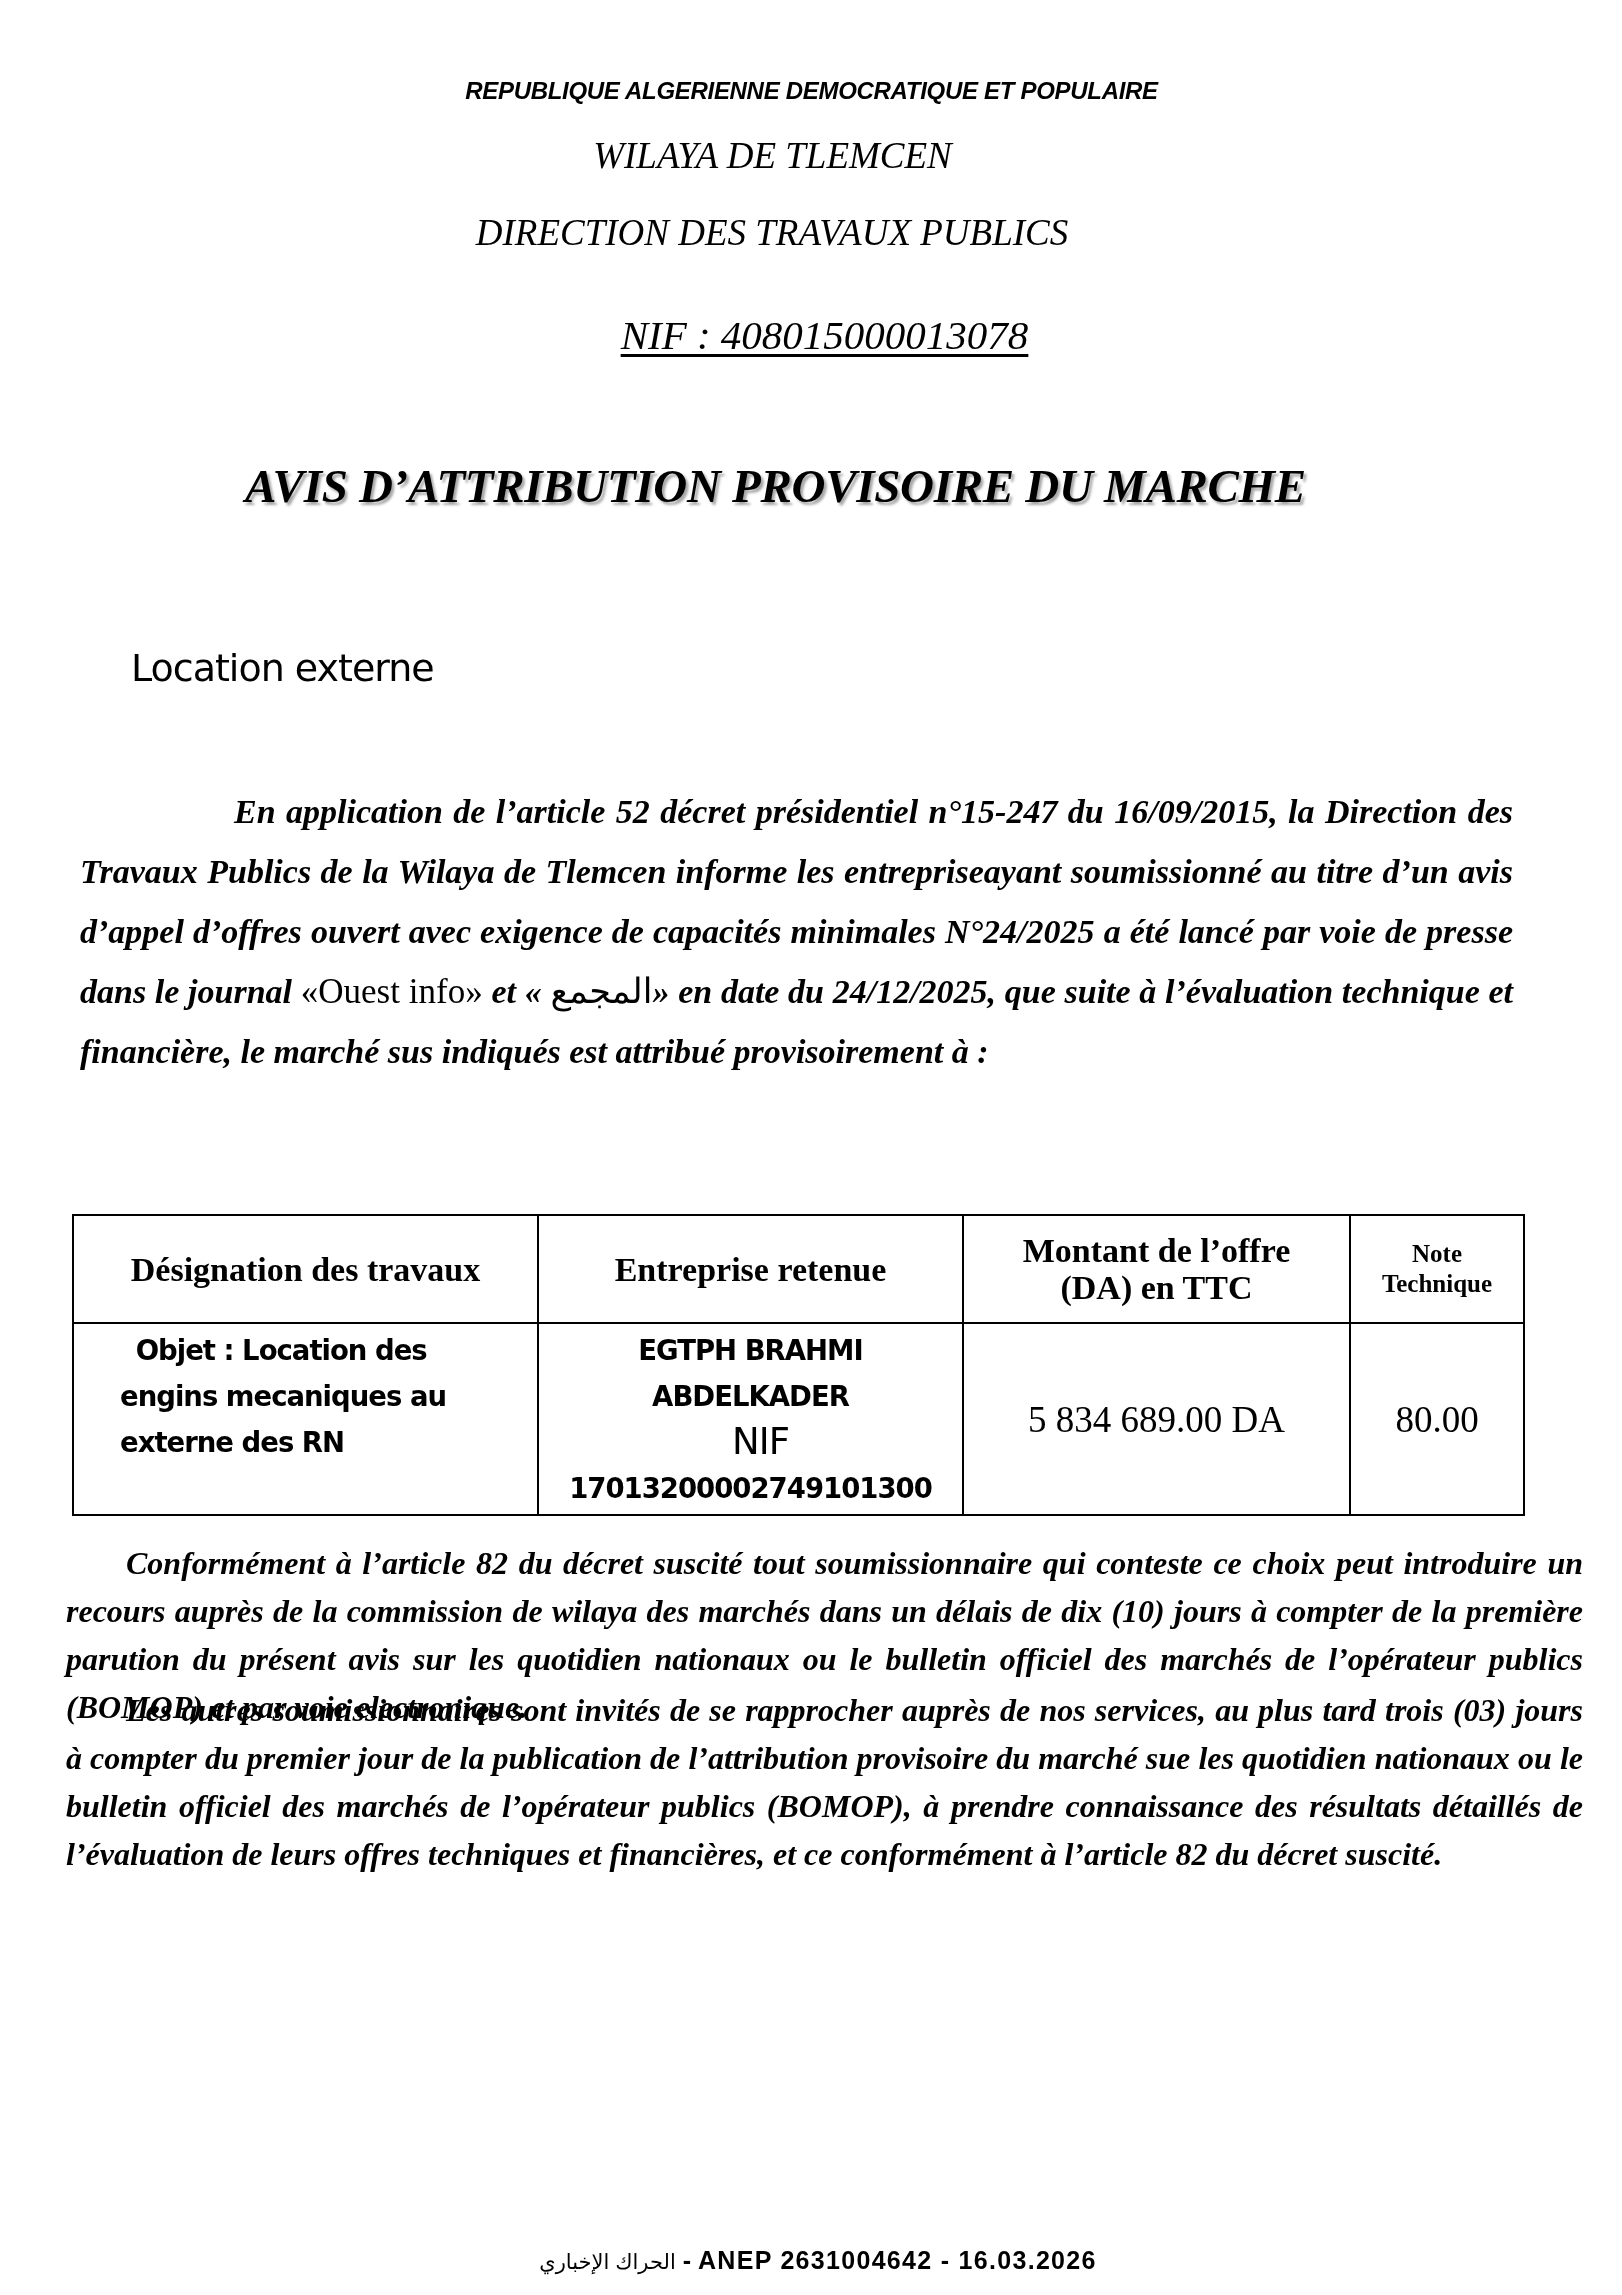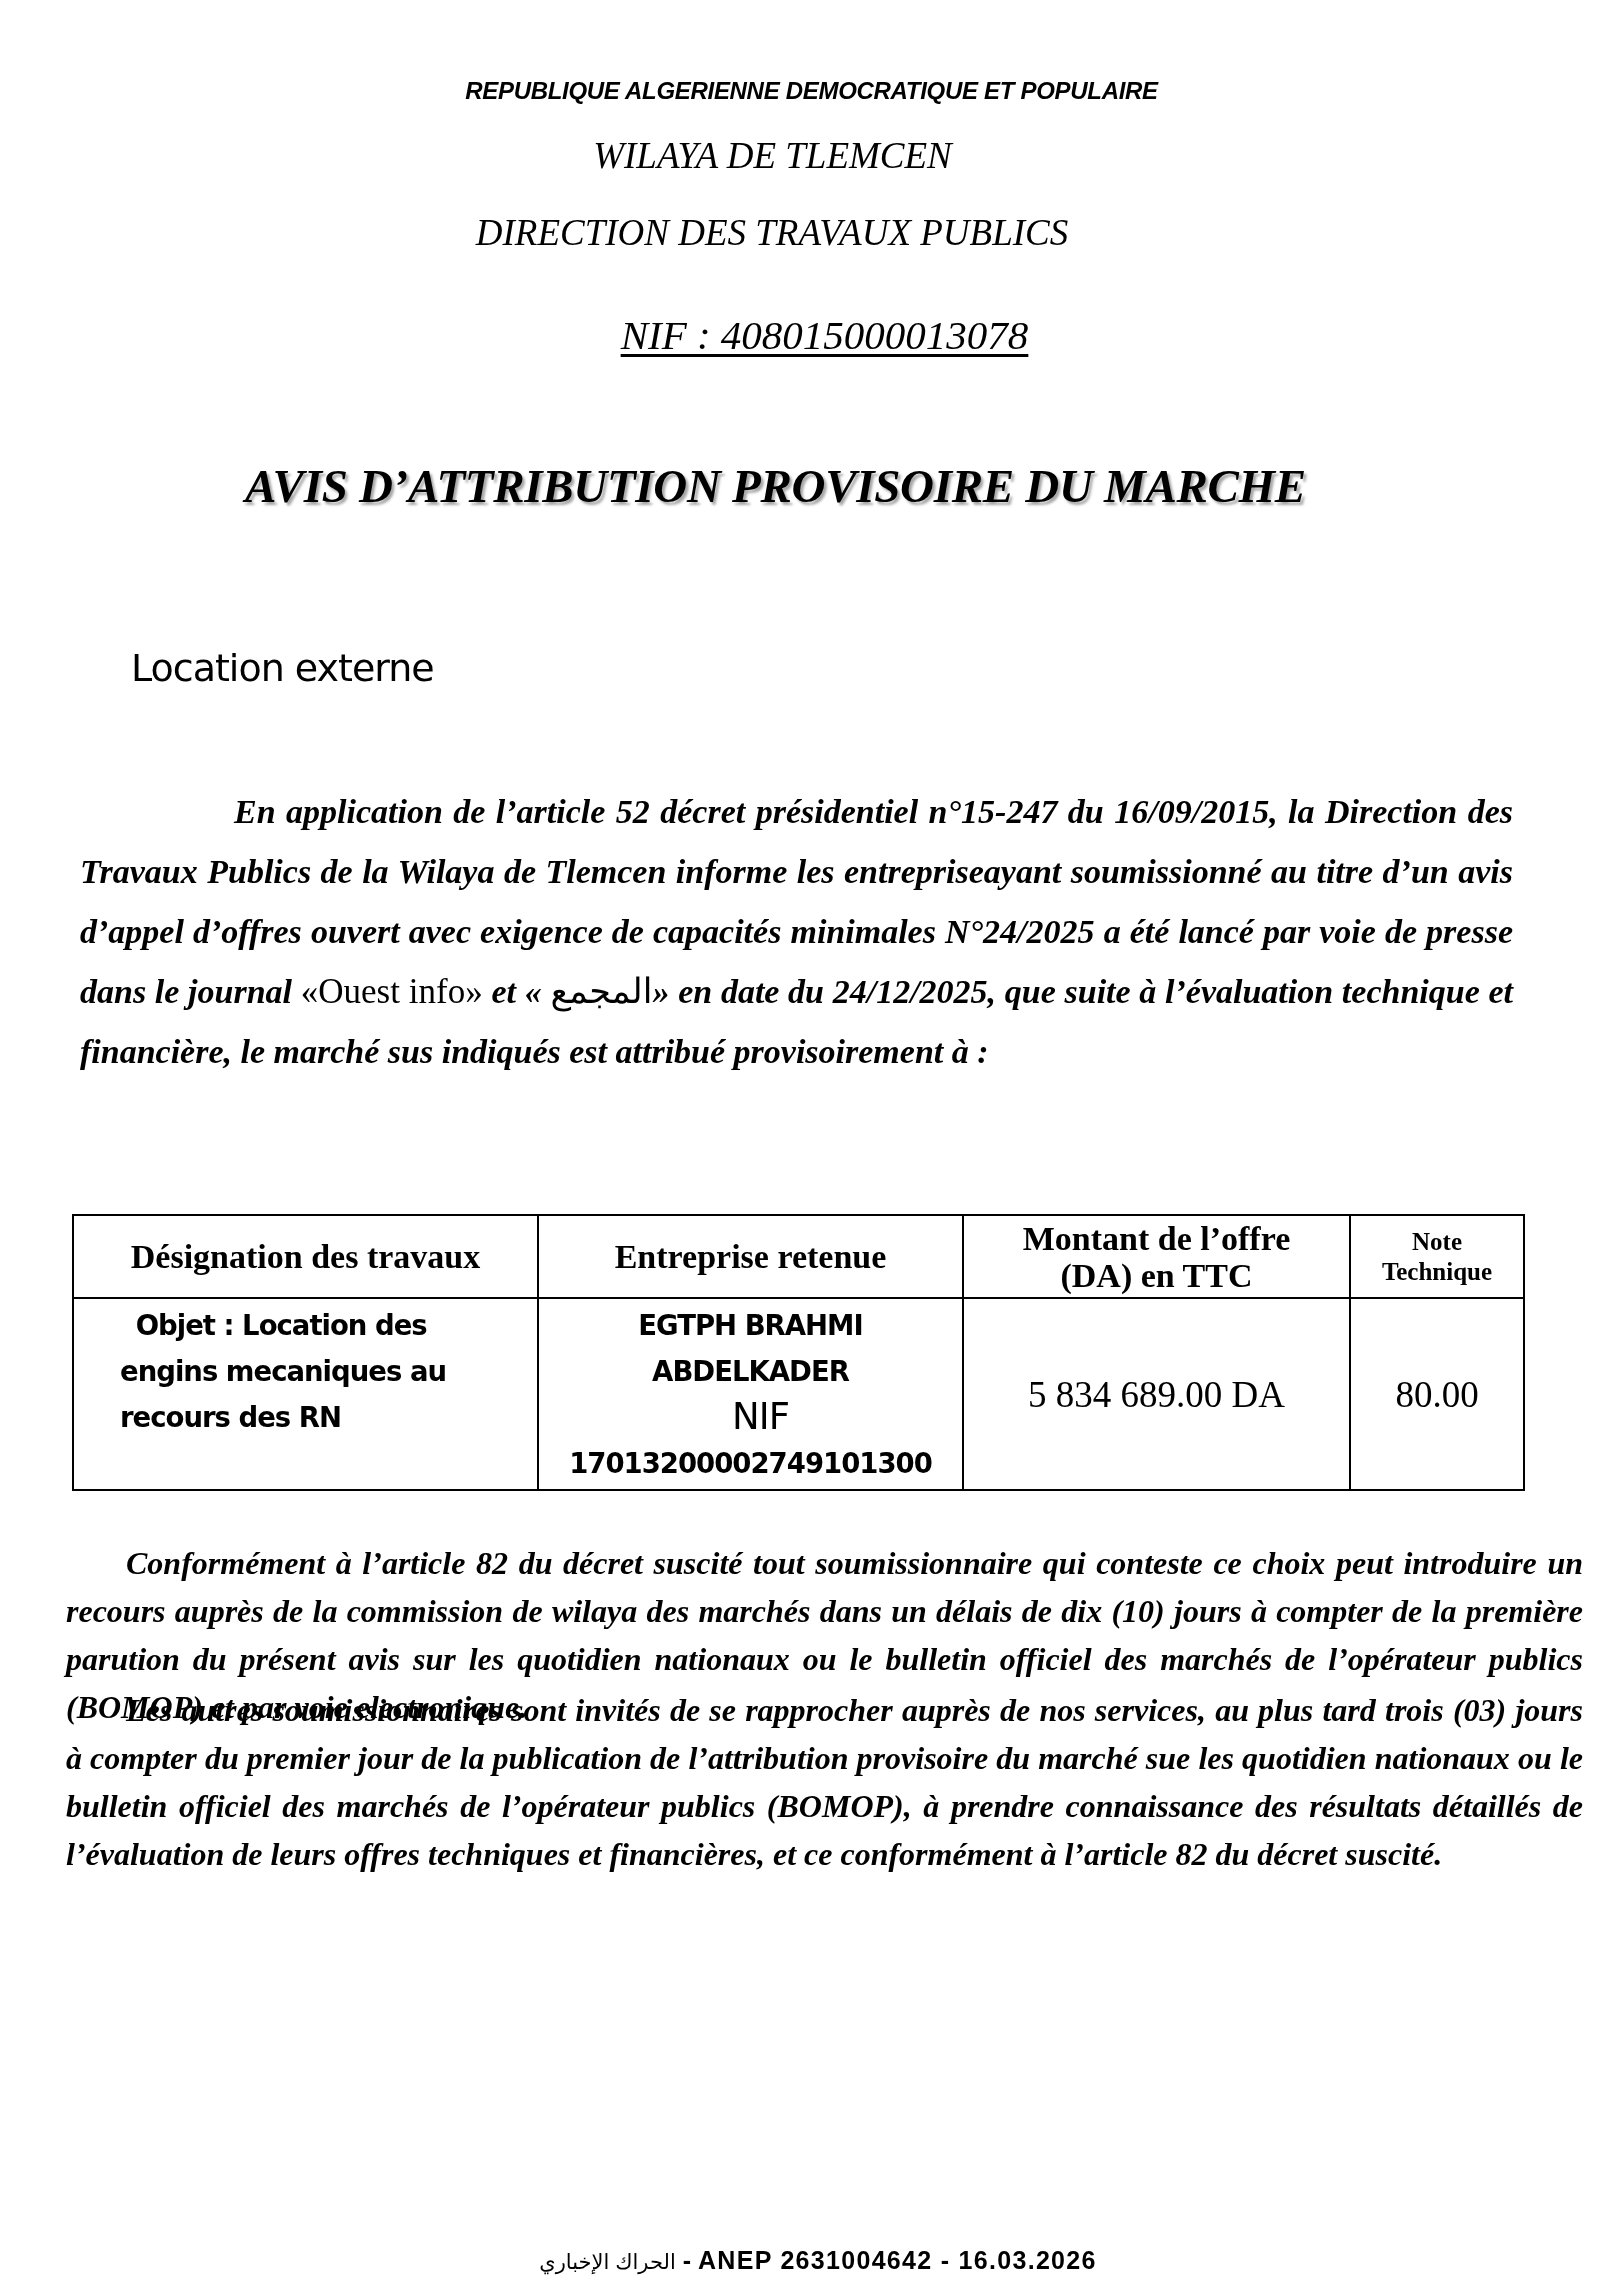--- a/index.html
+++ b/index.html
@@ -51,21 +51,21 @@
       position: absolute; top: 1214px; left: 72px; width: 1451px;
       border-collapse: collapse; table-layout: fixed;
     }
     table.results td, table.results th {
       border: 2.6px solid #000; padding: 0; vertical-align: middle; text-align: center;
     }
     table.results col.c1 { width: 465px; }
     table.results col.c2 { width: 425px; }
     table.results col.c3 { width: 387px; }
     table.results col.c4 { width: 174px; }
-    table.results thead tr { height: 83px; }
+    table.results thead tr { height: 108px; }
     table.results tbody tr { height: 192px; }
     .th-serif { font-family: "Liberation Serif", serif; font-weight: bold; font-size: 34px; line-height: 37px; }
     .th-small { font-family: "Liberation Serif", serif; font-weight: bold; font-size: 25px; line-height: 30px; }
     .cell-comic { font-family: "DejaVu Sans", sans-serif; font-weight: bold; font-size: 27.5px; line-height: 46px; letter-spacing: -1px; }
     .cell-obj { text-align: left !important; padding-left: 46px !important; }
     .cell-obj .first { padding-left: 15.7px; }
     .nif-big { font-weight: normal; font-size: 37px; padding-left: 20px; }
     .cell-serif { font-family: "Liberation Serif", serif; font-size: 37px; }
 
     .para2, .para3 {
@@ -119,21 +119,21 @@
           <div>Note</div>
           <div>Technique</div>
         </th>
     </tr>
   </thead>
   <tbody>
     <tr>
       <td class="cell-comic cell-obj">
         <div class="first">Objet : Location des</div>
         <div>engins mecaniques au</div>
-        <div>recours des RN</div>
+        <div>externe des RN</div>
         <div>&nbsp;</div>
       </td>
       <td class="cell-comic">
         <div>EGTPH BRAHMI</div>
         <div>ABDELKADER</div>
         <div class="nif-big">NIF</div>
         <div>17013200002749101300</div>
       </td>
       <td class="cell-serif">5 834 689.00 DA</td>
       <td class="cell-serif">80.00</td>

